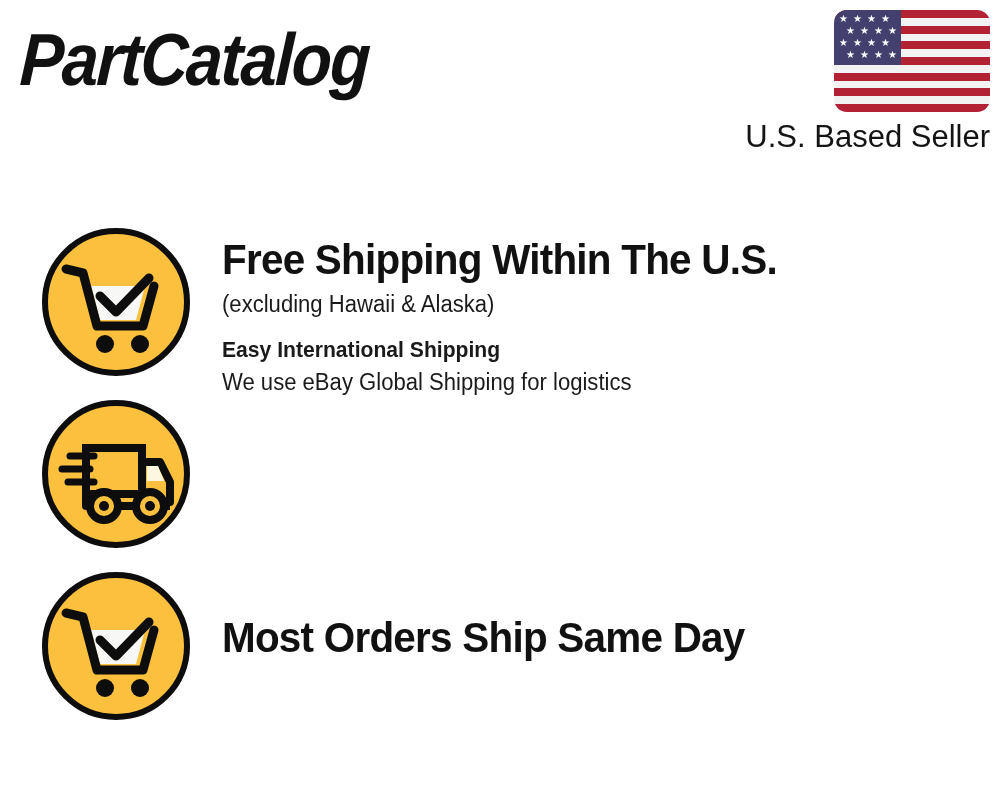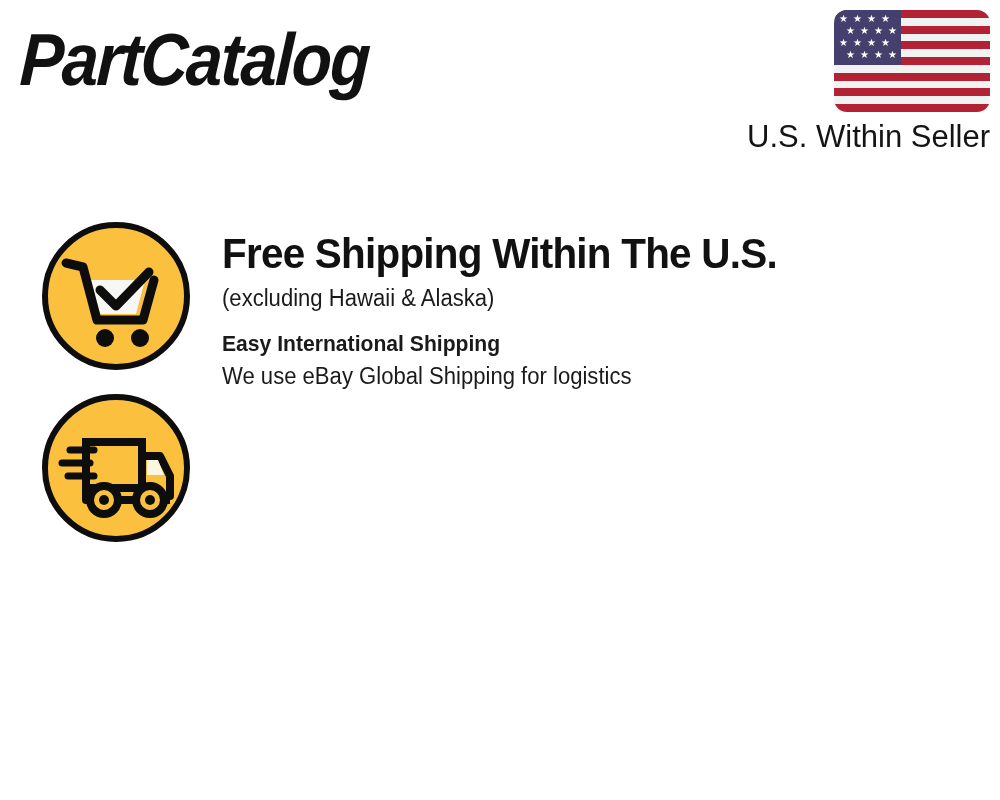--- a/index.html
+++ b/index.html
@@ -101,21 +101,21 @@
     line-height: 36px;
     color: #141414;
     letter-spacing: 0px;
     white-space: nowrap;
   }
 
   
   #features {
     position: absolute;
     left: 0;
-    top: 210px;
+    top: 216px;
     width: 1000px;
   }
   .feature-row {
     position: relative;
     height: 172px;
   }
   .badge-circle {
     position: absolute;
     left: 42px;
     top: 12px;
@@ -214,21 +214,21 @@
         <span class="star" style="left:19px; top:28px">★</span>
         <span class="star" style="left:33px; top:28px">★</span>
         <span class="star" style="left:47px; top:28px">★</span>
 
         <span class="star" style="left:12px; top:40px">★</span>
         <span class="star" style="left:26px; top:40px">★</span>
         <span class="star" style="left:40px; top:40px">★</span>
         <span class="star" style="left:54px; top:40px">★</span>
       </div>
     </div>
-    <div id="seller-label">U.S. Within Seller</div>
+    <div id="seller-label">U.S. Based Seller</div>
   </div>
 
 </div>
 
 <div id="features">
 
   <div class="feature-row" id="row-1">
     <div class="badge-circle">
       <svg viewBox="0 0 136 136" xmlns="http://www.w3.org/2000/svg">
 
@@ -269,14 +269,28 @@
         <path d="M38,88 L38,100 L122,100" fill="none" stroke="#0d0d0d" stroke-width="8" stroke-linejoin="round"></path>
 
         <circle cx="56" cy="100" r="14" fill="#fbc03e" stroke="#0d0d0d" stroke-width="8"></circle>
         <circle cx="102" cy="100" r="14" fill="#fbc03e" stroke="#0d0d0d" stroke-width="8"></circle>
         <circle cx="56" cy="100" r="5" fill="#0d0d0d"></circle>
         <circle cx="102" cy="100" r="5" fill="#0d0d0d"></circle>
       </svg>
     </div>
   </div>
 
+  <div class="feature-row" id="row-3">
+    <div class="badge-circle">
+      <svg viewBox="0 0 136 136" xmlns="http://www.w3.org/2000/svg">
+        <polygon points="43,52 97,52 88,86 52,86" fill="#f7f7f5"></polygon>
+        <path d="M18,35 L35,39 L49,92 L95,92 L106,52" fill="none" stroke="#0d0d0d" stroke-width="9" stroke-linecap="round" stroke-linejoin="round"></path>
+        <path d="M52,62 L68,78 L101,44" fill="none" stroke="#0d0d0d" stroke-width="9" stroke-linecap="round" stroke-linejoin="round"></path>
+        <circle cx="57" cy="110" r="9" fill="#0d0d0d"></circle>
+        <circle cx="92" cy="110" r="9" fill="#0d0d0d"></circle>
+      </svg>
+    </div>
+    <div class="feature-text">
+      <div class="feature-title">Most Orders Ship Same Day</div>
+    </div>
+  </div>
 
 </div>
 
 </body></html>

